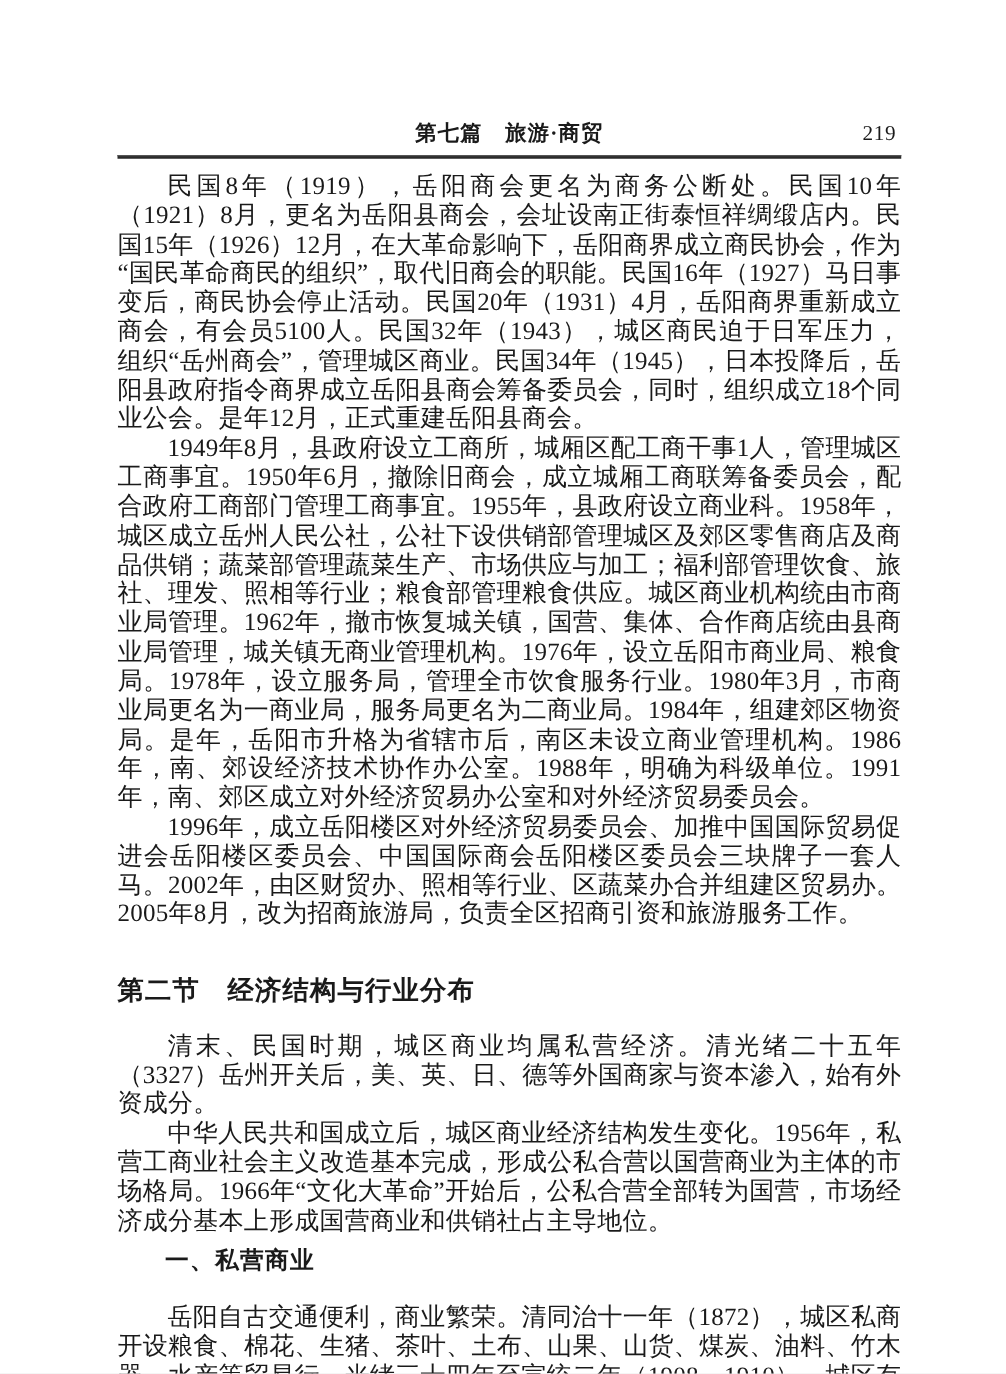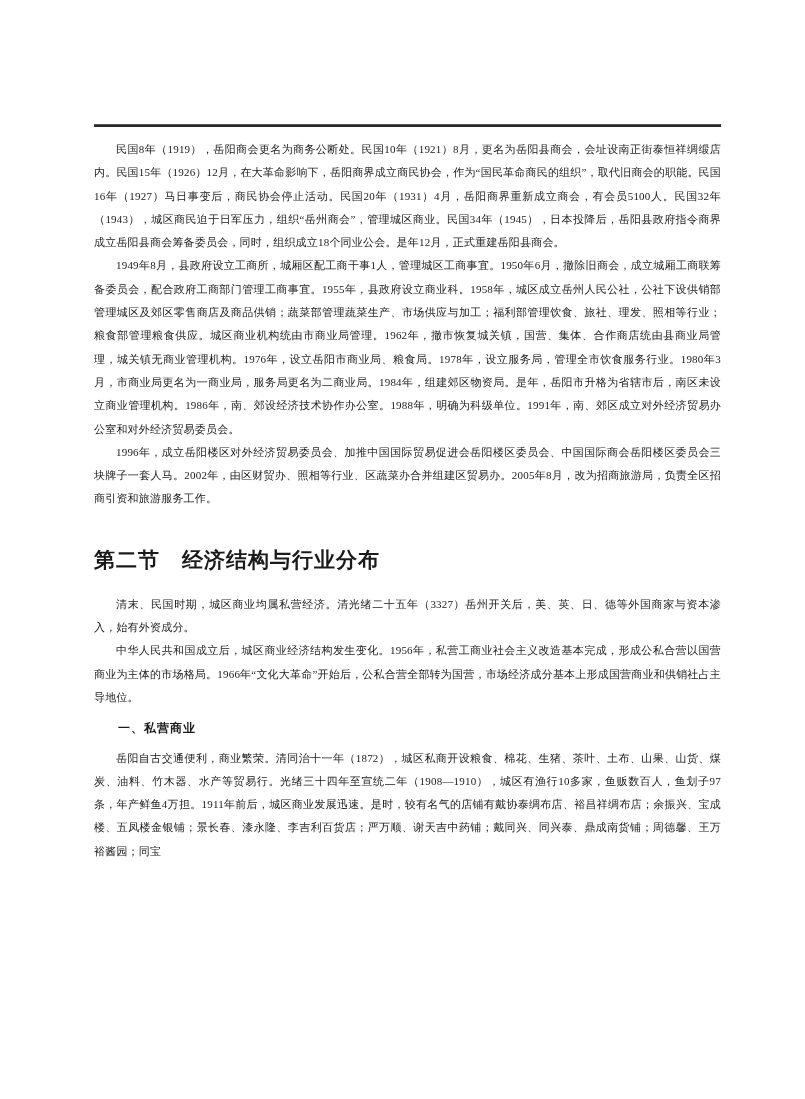--- a/index.html
+++ b/index.html
@@ -52,51 +52,55 @@
   }
   .content {
     position: absolute;
     top: 138px;
     left: 94px;
     width: 627px;
   }
   .content p {
     margin: 0;
     padding: 0;
-    font-size: 11px;
+    font-size: 20px;
     line-height: 23.3px;
     text-align: justify;
     text-justify: inter-ideograph;
     text-indent: 2em;
     letter-spacing: 0.2px;
   }
   .section-heading {
     margin: 34px 0 18px 0;
     padding: 0;
     font-size: 21px;
     font-weight: bold;
     text-align: left;
     line-height: 30px;
     letter-spacing: 1px;
     font-family: "Liberation Sans", "DejaVu Sans", sans-serif;
   }
   .subsection-heading {
-    margin: 8px 0 6px 0;
+    margin: 8px 0 23px 0;
     padding: 0 0 0 2em;
-    font-size: 12px;
+    font-size: 19px;
     font-weight: bold;
     line-height: 23.3px;
     letter-spacing: 1px;
   }
 </style>
 </head>
 <body>
 
 <div class="page">
 
+  <div class="page-header">
+    <span class="chapter-title">第七篇　旅游·商贸</span>
+    <span class="page-number">219</span>
+  </div>
 
   <div class="header-rule"></div>
 
   <div class="content">
 
     <p>民国8年（1919），岳阳商会更名为商务公断处。民国10年（1921）8月，更名为岳阳县商会，会址设南正街泰恒祥绸缎店内。民国15年（1926）12月，在大革命影响下，岳阳商界成立商民协会，作为“国民革命商民的组织”，取代旧商会的职能。民国16年（1927）马日事变后，商民协会停止活动。民国20年（1931）4月，岳阳商界重新成立商会，有会员5100人。民国32年（1943），城区商民迫于日军压力，组织“岳州商会”，管理城区商业。民国34年（1945），日本投降后，岳阳县政府指令商界成立岳阳县商会筹备委员会，同时，组织成立18个同业公会。是年12月，正式重建岳阳县商会。</p>
 
     <p>1949年8月，县政府设立工商所，城厢区配工商干事1人，管理城区工商事宜。1950年6月，撤除旧商会，成立城厢工商联筹备委员会，配合政府工商部门管理工商事宜。1955年，县政府设立商业科。1958年，城区成立岳州人民公社，公社下设供销部管理城区及郊区零售商店及商品供销；蔬菜部管理蔬菜生产、市场供应与加工；福利部管理饮食、旅社、理发、照相等行业；粮食部管理粮食供应。城区商业机构统由市商业局管理。1962年，撤市恢复城关镇，国营、集体、合作商店统由县商业局管理，城关镇无商业管理机构。1976年，设立岳阳市商业局、粮食局。1978年，设立服务局，管理全市饮食服务行业。1980年3月，市商业局更名为一商业局，服务局更名为二商业局。1984年，组建郊区物资局。是年，岳阳市升格为省辖市后，南区未设立商业管理机构。1986年，南、郊设经济技术协作办公室。1988年，明确为科级单位。1991年，南、郊区成立对外经济贸易办公室和对外经济贸易委员会。</p>
 
     <p>1996年，成立岳阳楼区对外经济贸易委员会、加推中国国际贸易促进会岳阳楼区委员会、中国国际商会岳阳楼区委员会三块牌子一套人马。2002年，由区财贸办、照相等行业、区蔬菜办合并组建区贸易办。2005年8月，改为招商旅游局，负责全区招商引资和旅游服务工作。</p>

